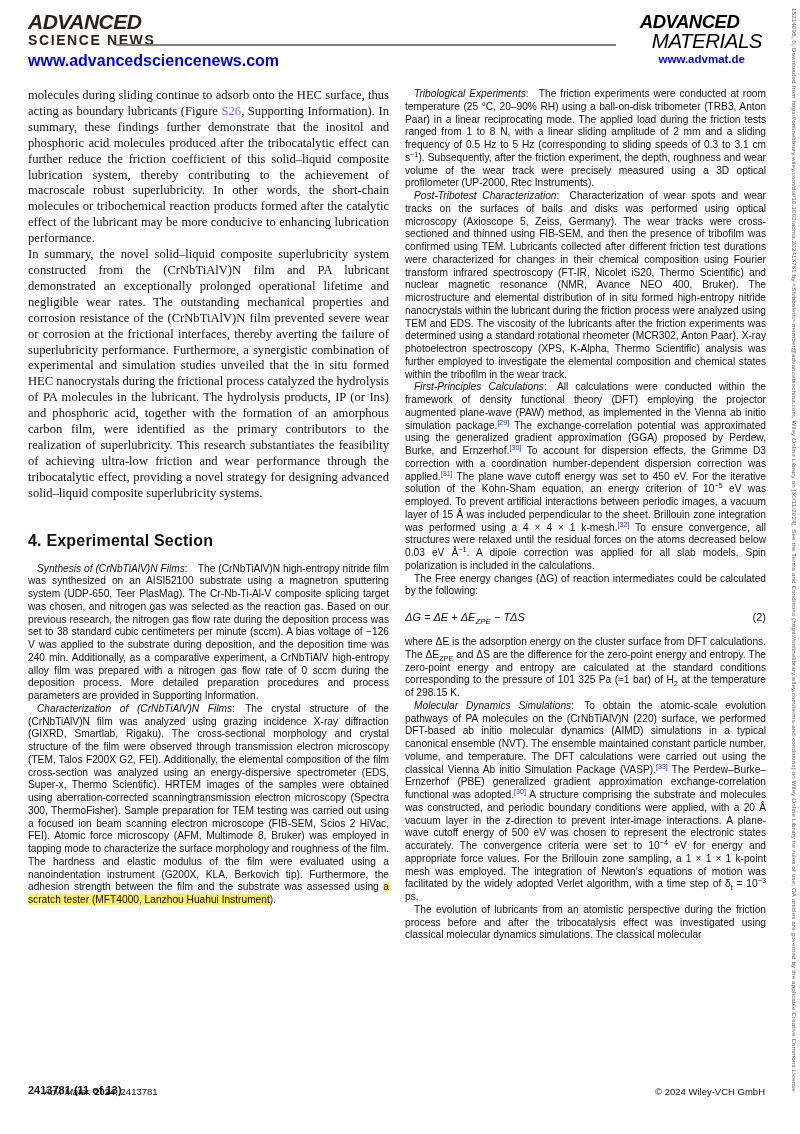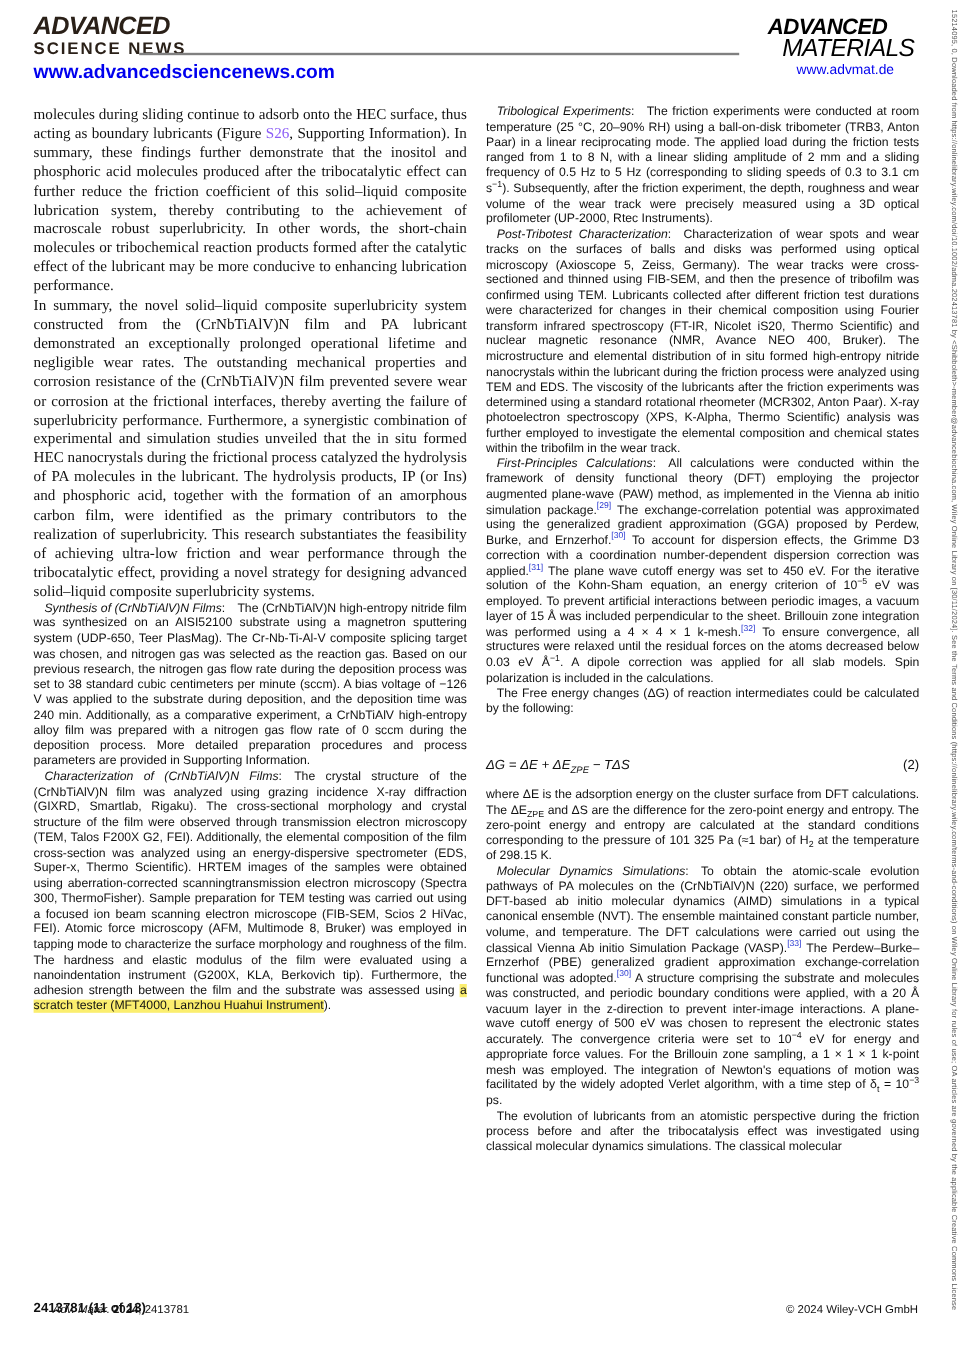--- a/index.html
+++ b/index.html
@@ -15,21 +15,21 @@
                letter-spacing:1.6px;margin-top:1px;text-align:center;}
   .header-rule{position:absolute;left:116px;top:44px;width:500px;height:2px;background:#808080;}
   .url-left{position:absolute;left:28px;top:52px;font-family:"Liberation Sans",sans-serif;
             font-weight:bold;font-size:16px;color:#0000EE;text-decoration:none;}
   .logo-right{position:absolute;right:38px;top:13px;color:#000;line-height:0.95;text-align:left;}
   .logo-right-1{font-family:"Liberation Sans",sans-serif;font-style:italic;font-weight:bold;
                 font-size:18.5px;letter-spacing:-0.5px;}
   .logo-right-2{font-family:"Liberation Sans",sans-serif;font-style:italic;font-weight:normal;
                 font-size:20.5px;letter-spacing:-0.5px;margin-left:12px;}
   .url-right{position:absolute;right:55px;top:53px;font-family:"Liberation Sans",sans-serif;
-             font-weight:normal;font-size:11.5px;color:#0000EE;text-decoration:none;}
+             font-weight:bold;font-size:11.5px;color:#0000EE;text-decoration:none;}
 
   
   .col{position:absolute;top:88px;width:361px;text-align:justify;}
   .col-left{left:28px;}
   .col-right{left:405px;}
   p{margin:0;}
   .serif{font-size:12.6px;line-height:15.9px;}
   .sans{font-family:"Liberation Sans",sans-serif;font-size:10.2px;line-height:12.75px;}
   .indent{text-indent:9px;}
   h2.sec{font-family:"Liberation Sans",sans-serif;font-weight:bold;font-size:16px;
@@ -41,21 +41,21 @@
   .seg-b{font-weight:bold;}
   .seg-link{color:#8b5cf6;}
   .seg-ref{color:#2433D0;font-size:70%;vertical-align:super;line-height:0;}
   .seg-sup{font-size:72%;vertical-align:super;line-height:0;}
   .seg-sub{font-size:72%;vertical-align:sub;line-height:0;}
   .seg-hl{background:#FBEE6E;}
 
   
   .equation{display:flex;justify-content:space-between;align-items:baseline;
             font-family:"Liberation Sans",sans-serif;font-size:11px;margin:13px 0 13px 0;}
-  .eq-body{font-style:italic;margin-top:21px;}
+  .eq-body{font-style:italic;}
   .eq-num{font-style:normal;}
 
   
   .footer{position:absolute;left:28px;right:35px;top:1084px;height:16px;
           font-family:"Liberation Sans",sans-serif;font-size:9.5px;color:#111;}
   .foot-left{position:absolute;left:16px;top:2px;}
   .foot-center{position:absolute;left:0;right:0;top:0;
                font-weight:bold;font-size:11px;}
   .foot-right{position:absolute;right:0;top:2px;}
 
@@ -78,20 +78,21 @@
 
   <div class="logo-right">
     <div class="logo-right-1">ADVANCED</div>
     <div class="logo-right-2">MATERIALS</div>
   </div>
   <a class="url-right" href="#">www.advmat.de</a>
 
   <div class="col col-left">
     <p class="serif"><span>molecules during sliding continue to adsorb onto the HEC surface, thus acting as boundary lubricants (Figure </span><span class="seg-link">S26</span><span>, Supporting Information). In summary, these findings further demonstrate that the inositol and phosphoric acid molecules produced after the tribocatalytic effect can further reduce the friction coefficient of this solid–liquid composite lubrication system, thereby contributing to the achievement of macroscale robust superlubricity. In other words, the short-chain molecules or tribochemical reaction products formed after the catalytic effect of the lubricant may be more conducive to enhancing lubrication performance.</span></p>
     <p class="serif"><span>In summary, the novel solid–liquid composite superlubricity system constructed from the (CrNbTiAlV)N film and PA lubricant demonstrated an exceptionally prolonged operational lifetime and negligible wear rates. The outstanding mechanical properties and corrosion resistance of the (CrNbTiAlV)N film prevented severe wear or corrosion at the frictional interfaces, thereby averting the failure of superlubricity performance. Furthermore, a synergistic combination of experimental and simulation studies unveiled that the in situ formed HEC nanocrystals during the frictional process catalyzed the hydrolysis of PA molecules in the lubricant. The hydrolysis products, IP (or Ins) and phosphoric acid, together with the formation of an amorphous carbon film, were identified as the primary contributors to the realization of superlubricity. This research substantiates the feasibility of achieving ultra-low friction and wear performance through the tribocatalytic effect, providing a novel strategy for designing advanced solid–liquid composite superlubricity systems.</span></p>
+    <h2 class="sec sec2">4. Experimental Section</h2>
     <p class="sans indent"><span class="seg-it">Synthesis of (CrNbTiAlV)N Films</span><span>: The (CrNbTiAlV)N high-entropy nitride film was synthesized on an AISI52100 substrate using a magnetron sputtering system (UDP-650, Teer PlasMag). The Cr-Nb-Ti-Al-V composite splicing target was chosen, and nitrogen gas was selected as the reaction gas. Based on our previous research, the nitrogen gas flow rate during the deposition process was set to 38 standard cubic centimeters per minute (sccm). A bias voltage of −126 V was applied to the substrate during deposition, and the deposition time was 240 min. Additionally, as a comparative experiment, a CrNbTiAlV high-entropy alloy film was prepared with a nitrogen gas flow rate of 0 sccm during the deposition process. More detailed preparation procedures and process parameters are provided in Supporting Information.</span></p>
     <p class="sans indent"><span class="seg-it">Characterization of (CrNbTiAlV)N Films</span><span>: The crystal structure of the (CrNbTiAlV)N film was analyzed using grazing incidence X-ray diffraction (GIXRD, Smartlab, Rigaku). The cross-sectional morphology and crystal structure of the film were observed through transmission electron microscopy (TEM, Talos F200X G2, FEI). Additionally, the elemental composition of the film cross-section was analyzed using an energy-dispersive spectrometer (EDS, Super-x, Thermo Scientific). HRTEM images of the samples were obtained using aberration-corrected scanningtransmission electron microscopy (Spectra 300, ThermoFisher). Sample preparation for TEM testing was carried out using a focused ion beam scanning electron microscope (FIB-SEM, Scios 2 HiVac, FEI). Atomic force microscopy (AFM, Multimode 8, Bruker) was employed in tapping mode to characterize the surface morphology and roughness of the film. The hardness and elastic modulus of the film were evaluated using a nanoindentation instrument (G200X, KLA, Berkovich tip). Furthermore, the adhesion strength between the film and the substrate was assessed using </span><span class="seg-hl">a scratch tester (MFT4000, Lanzhou Huahui Instrument</span><span>).</span></p>
   </div>
 
   <div class="col col-right">
     <p class="sans indent"><span class="seg-it">Tribological Experiments</span><span>: The friction experiments were conducted at room temperature (25 °C, 20–90% RH) using a ball-on-disk tribometer (TRB3, Anton Paar) in a linear reciprocating mode. The applied load during the friction tests ranged from 1 to 8 N, with a linear sliding amplitude of 2 mm and a sliding frequency of 0.5 Hz to 5 Hz (corresponding to sliding speeds of 0.3 to 3.1 cm s</span><span class="seg-sup">−1</span><span>). Subsequently, after the friction experiment, the depth, roughness and wear volume of the wear track were precisely measured using a 3D optical profilometer (UP-2000, Rtec Instruments).</span></p>
     <p class="sans indent"><span class="seg-it">Post-Tribotest Characterization</span><span>: Characterization of wear spots and wear tracks on the surfaces of balls and disks was performed using optical microscopy (Axioscope 5, Zeiss, Germany). The wear tracks were cross-sectioned and thinned using FIB-SEM, and then the presence of tribofilm was confirmed using TEM. Lubricants collected after different friction test durations were characterized for changes in their chemical composition using Fourier transform infrared spectroscopy (FT-IR, Nicolet iS20, Thermo Scientific) and nuclear magnetic resonance (NMR, Avance NEO 400, Bruker). The microstructure and elemental distribution of in situ formed high-entropy nitride nanocrystals within the lubricant during the friction process were analyzed using TEM and EDS. The viscosity of the lubricants after the friction experiments was determined using a standard rotational rheometer (MCR302, Anton Paar). X-ray photoelectron spectroscopy (XPS, K-Alpha, Thermo Scientific) analysis was further employed to investigate the elemental composition and chemical states within the tribofilm in the wear track.</span></p>
     <p class="sans indent"><span class="seg-it">First-Principles Calculations</span><span>: All calculations were conducted within the framework of density functional theory (DFT) employing the projector augmented plane-wave (PAW) method, as implemented in the Vienna ab initio simulation package.</span><span class="seg-ref">[29]</span><span> The exchange-correlation potential was approximated using the generalized gradient approximation (GGA) proposed by Perdew, Burke, and Ernzerhof.</span><span class="seg-ref">[30]</span><span> To account for dispersion effects, the Grimme D3 correction with a coordination number-dependent dispersion correction was applied.</span><span class="seg-ref">[31]</span><span> The plane wave cutoff energy was set to 450 eV. For the iterative solution of the Kohn-Sham equation, an energy criterion of 10</span><span class="seg-sup">−5</span><span> eV was employed. To prevent artificial interactions between periodic images, a vacuum layer of 15 Å was included perpendicular to the sheet. Brillouin zone integration was performed using a 4 × 4 × 1 k-mesh.</span><span class="seg-ref">[32]</span><span> To ensure convergence, all structures were relaxed until the residual forces on the atoms decreased below 0.03 eV Å</span><span class="seg-sup">−1</span><span>. A dipole correction was applied for all slab models. Spin polarization is included in the calculations.</span></p>
     <p class="sans indent"><span>The Free energy changes (ΔG) of reaction intermediates could be calculated by the following:</span></p>
     <div class="equation">

